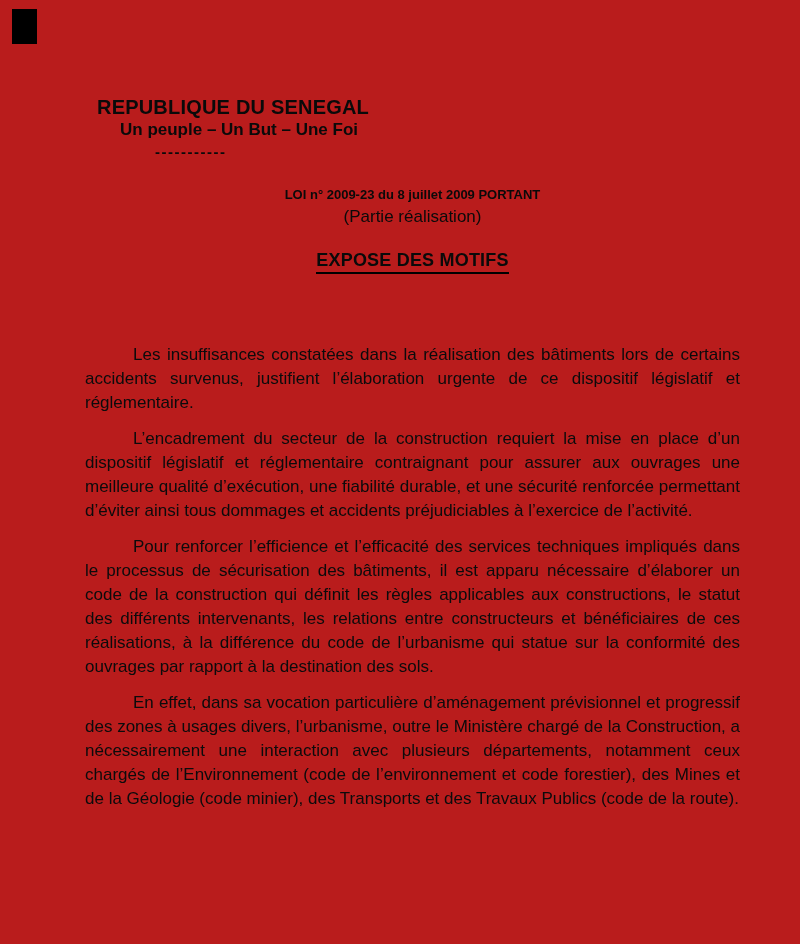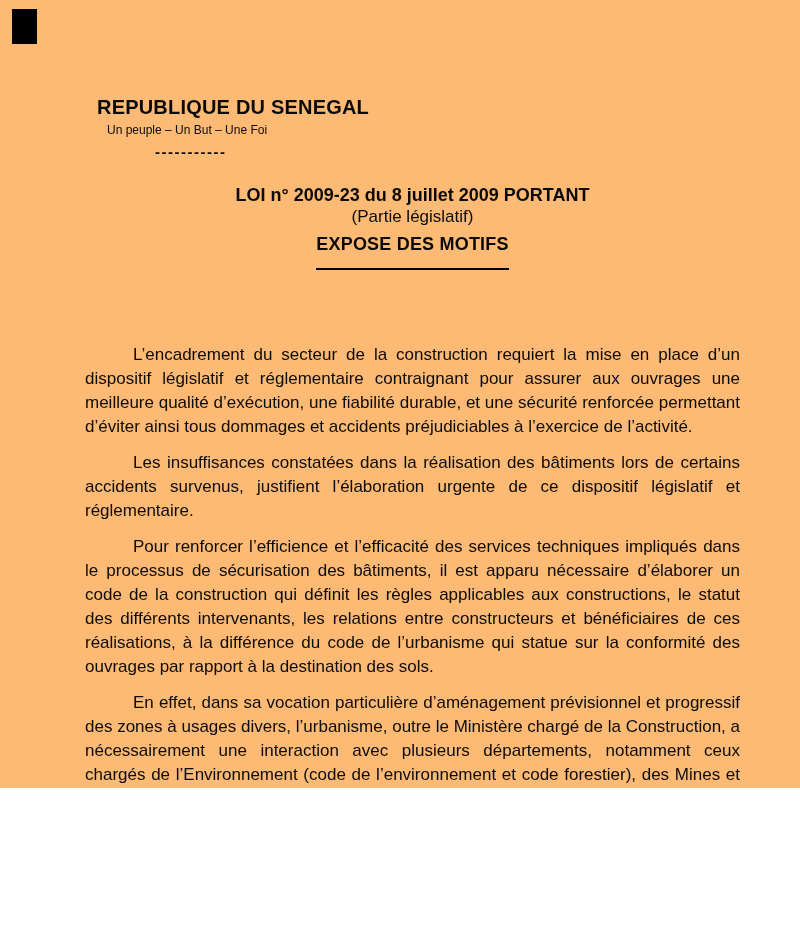--- a/index.html
+++ b/index.html
@@ -1,20 +1,20 @@
 <!DOCTYPE html>
 <html><head>
 <meta charset="utf-8">
 <style>
   html, body { margin: 0; padding: 0; background: #ffffff; }
   .page {
     position: relative;
     width: 800px;
-    height: 788px;
-    background: #fdba74;
+    height: 944px;
+    background: #b91c1c;
     color: #0a0a0a;
     font-family: "Liberation Sans", sans-serif;
     overflow: hidden;
   }
   .corner-mark {
     position: absolute;
     left: 12px;
     top: 9px;
     width: 25px;
     height: 35px;
@@ -26,55 +26,55 @@
     top: 95px;
     white-space: nowrap;
   }
   .country {
     font-size: 20px;
     font-weight: bold;
     line-height: 24px;
     letter-spacing: 0.2px;
   }
   .motto {
-    font-size: 12px;
-    font-weight: normal;
+    font-size: 17px;
+    font-weight: bold;
     line-height: 22px;
-    margin-left: 10px;
+    margin-left: 23px;
   }
   .separator {
     font-size: 15px;
     font-weight: bold;
     line-height: 22px;
     margin-left: 58px;
     letter-spacing: 1.5px;
   }
   .title-block {
     position: absolute;
     left: 85px;
     top: 184px;
     width: 655px;
     text-align: center;
   }
   .law-title {
-    font-size: 18px;
+    font-size: 13px;
     font-weight: bold;
     line-height: 22px;
   }
   .subtitle {
     font-size: 17px;
     line-height: 21px;
   }
   .section-heading {
     display: inline-block;
     font-size: 18px;
     font-weight: bold;
-    margin-top: 7px;
+    margin-top: 23px;
     border-bottom: 2px solid #000000;
-    padding-bottom: 13px;
+    padding-bottom: 1px;
     letter-spacing: 0.2px;
   }
   .body-text {
     position: absolute;
     left: 85px;
     top: 343px;
     width: 655px;
   }
   .body-text p {
     margin: 0 0 12px 0;
@@ -93,26 +93,26 @@
   <div class="corner-mark"></div>
 
   <div class="letterhead">
     <div class="country">REPUBLIQUE DU SENEGAL</div>
     <div class="motto">Un peuple – Un But – Une Foi</div>
     <div class="separator">-----------</div>
   </div>
 
   <div class="title-block">
     <div class="law-title">LOI n° 2009-23 du 8 juillet 2009 PORTANT</div>
-    <div class="subtitle">(Partie législatif)</div>
+    <div class="subtitle">(Partie réalisation)</div>
     <div>
       <span class="section-heading">EXPOSE DES MOTIFS</span>
     </div>
   </div>
 
   <div class="body-text">
+    <p>Les insuffisances constatées dans la réalisation des bâtiments lors de certains accidents survenus, justifient l’élaboration urgente de ce dispositif législatif et réglementaire.</p>
     <p>L’encadrement du secteur de la construction requiert la mise en place d’un dispositif législatif et réglementaire contraignant pour assurer aux ouvrages une meilleure qualité d’exécution, une fiabilité durable, et une sécurité renforcée permettant d’éviter ainsi tous dommages et accidents préjudiciables à l’exercice de l’activité.</p>
-    <p>Les insuffisances constatées dans la réalisation des bâtiments lors de certains accidents survenus, justifient l’élaboration urgente de ce dispositif législatif et réglementaire.</p>
     <p>Pour renforcer l’efficience et l’efficacité des services techniques impliqués dans le processus de sécurisation des bâtiments, il est apparu nécessaire d’élaborer un code de la construction qui définit les règles applicables aux constructions, le statut des différents intervenants, les relations entre constructeurs et bénéficiaires de ces réalisations, à la différence du code de l’urbanisme qui statue sur la conformité des ouvrages par rapport à la destination des sols.</p>
     <p>En effet, dans sa vocation particulière d’aménagement prévisionnel et progressif des zones à usages divers, l’urbanisme, outre le Ministère chargé de la Construction, a nécessairement une interaction avec plusieurs départements, notamment ceux chargés de l’Environnement (code de l’environnement et code forestier), des Mines et de la Géologie (code minier), des Transports et des Travaux Publics (code de la route).</p>
   </div>
 
 </div>
 
 </body></html>

